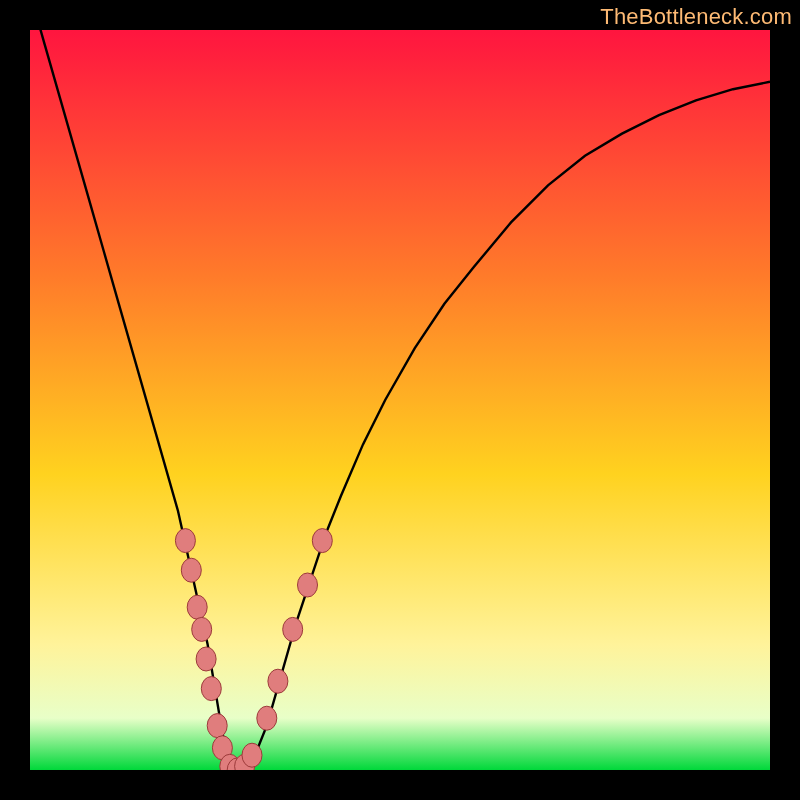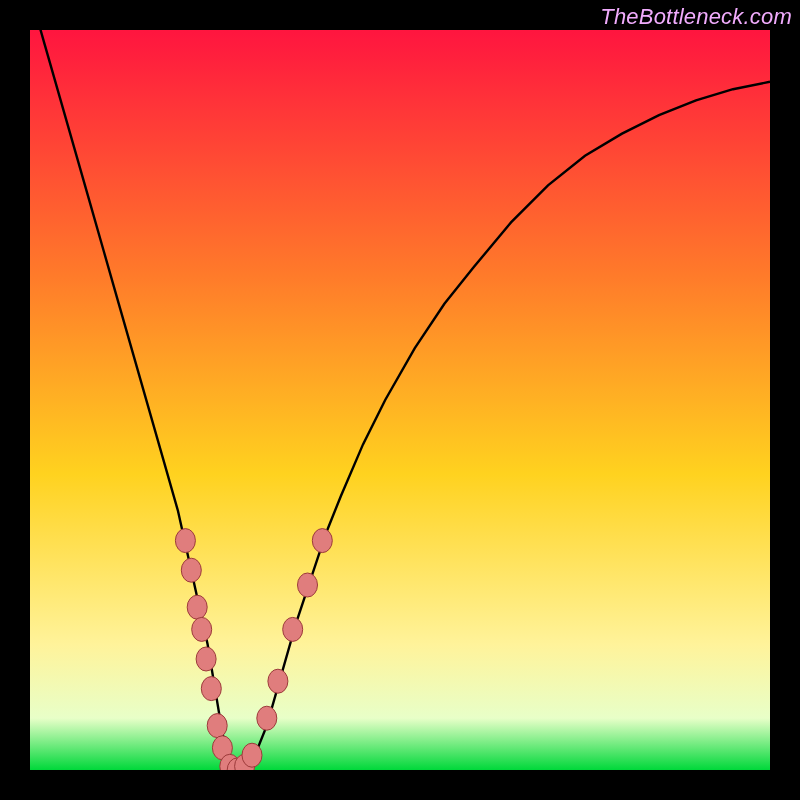--- a/index.html
+++ b/index.html
@@ -22,26 +22,25 @@
     left: 30px;
     top: 30px;
     width: 740px;
     height: 740px;
     overflow: hidden;
   }
   .watermark {
     position: absolute;
     top: 4px;
     right: 8px;
-    color: #f0abfc;
+    color: #fdba74;
     font-size: 22px;
     font-weight: 500;
     letter-spacing: 0.2px;
     user-select: none;
-    font-style: italic;
   }
   svg { display: block; }
 </style>
 </head>
 <body>
 
 <div class="frame">
 
   <div class="watermark">TheBottleneck.com</div>
 

